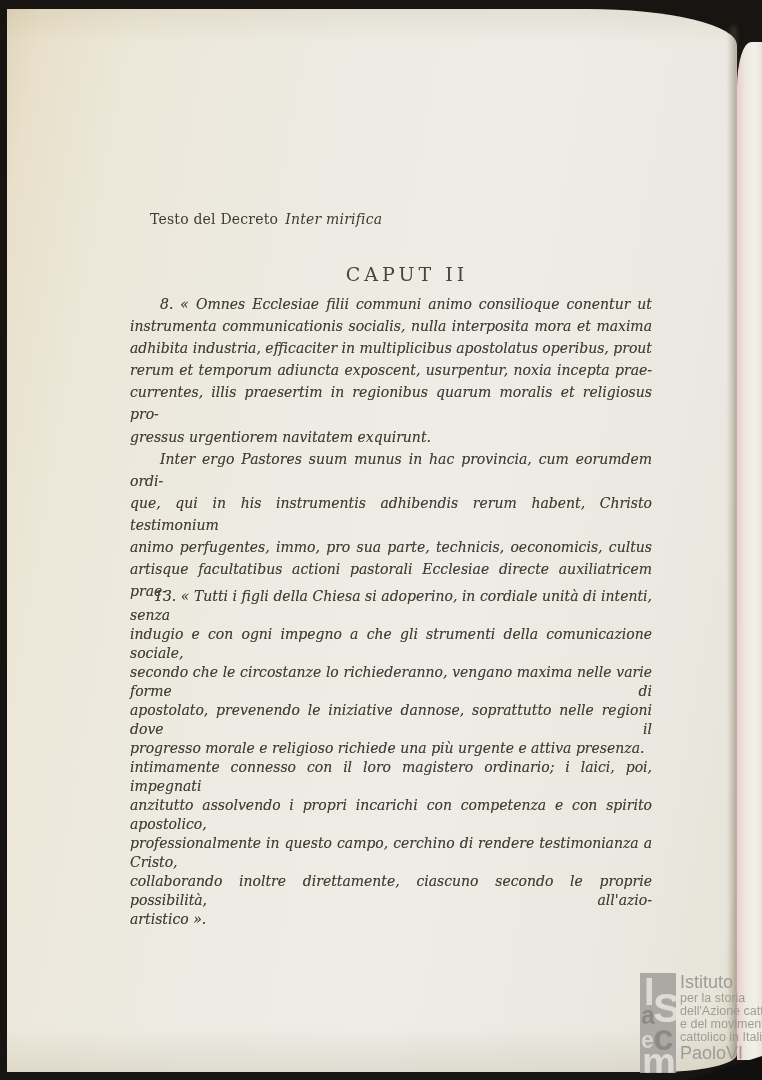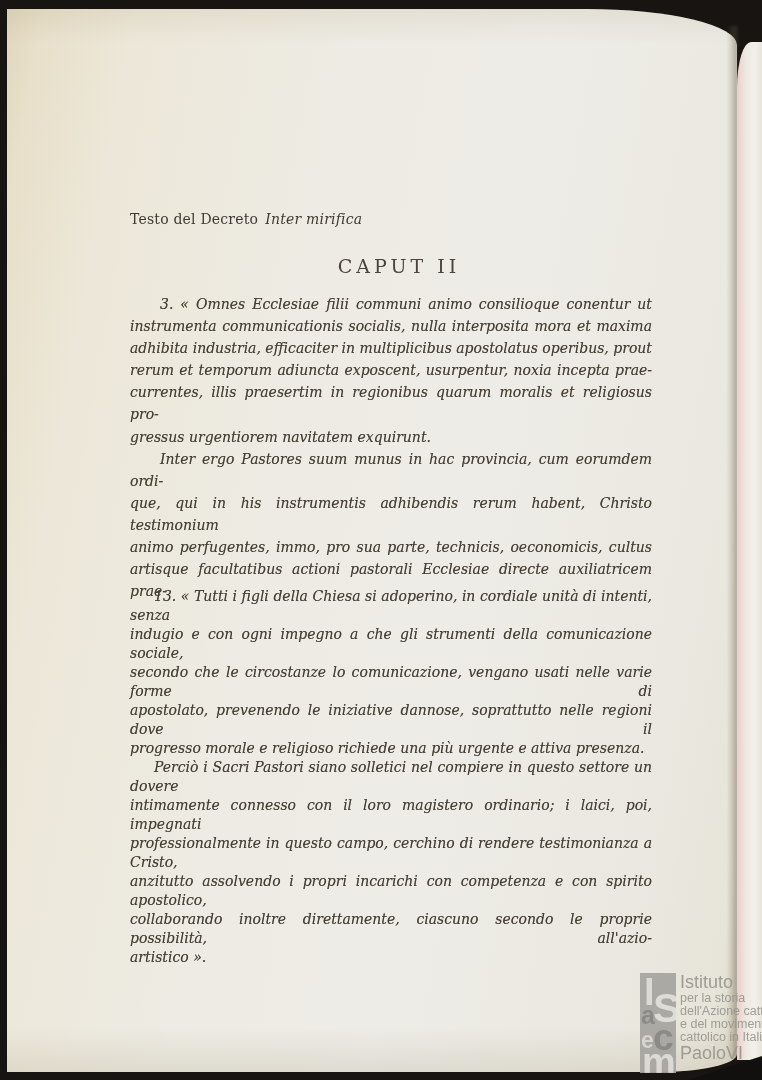--- a/index.html
+++ b/index.html
@@ -22,23 +22,23 @@
         filter:blur(1.5px);}
   .next-edge{position:absolute;left:737px;top:42px;width:25px;height:1018px;
         background:linear-gradient(90deg,#cdc6b4 0%,#ecc 0%,#ece9e1 35%,#f2f0ea 70%,#e9e5db 100%);
         border-top-left-radius:14px 46px;}
   .curl{position:absolute;left:688px;top:1056px;width:74px;height:24px;
         background:#12100e;clip-path:polygon(100% 0,100% 100%,0 100%);}
   
   .content{position:absolute;left:123px;top:0;width:522px;color:#443e33;}
   .running-header{position:absolute;left:0;top:202px;width:100%;font-size:14px;
         letter-spacing:.2px;color:#3f3a31;white-space:nowrap;}
-  .running-header .rom{font-style:normal;margin-right:7px;}
+  .running-header .rom{font-style:normal;margin-right:7px;margin-left:20px;}
   .running-header .it{font-style:italic;}
-  .chapter{position:absolute;left:0;top:238px;width:100%;margin:8px;text-align:center;
+  .chapter{position:absolute;left:0;top:238px;width:100%;margin:16px;text-align:center;
         font-size:19px;font-weight:400;letter-spacing:4px;color:#4a443a;}
   .latin{position:absolute;left:0;top:284px;width:100%;}
   .italian{position:absolute;left:0;top:578px;width:100%;}
   .tline{font-style:italic;text-align:justify;text-align-last:justify;
         text-shadow:0 0 .5px rgba(68,62,51,.55);}
   .tline.last{text-align-last:left;}
   .latin .tline{font-size:14px;line-height:22.1px;}
   .latin .tline.first{text-indent:30px;}
   .italian .tline{font-size:14px;line-height:19px;}
   .italian .tline.first{text-indent:24px;}
@@ -68,47 +68,46 @@
 
     <div class="content">
       <div class="running-header">
         <span class="rom">Testo del Decreto</span><span class="it">Inter mirifica</span>
       </div>
 
       <h1 class="chapter">CAPUT II</h1>
 
       <div id="latin" class="latin">
           <div>
-            <div class="tline first">3. « Omnes Ecclesiae filii communi animo consilioque conentur ut</div>
+            <div class="tline first">8. « Omnes Ecclesiae filii communi animo consilioque conentur ut</div>
             <div class="tline">instrumenta communicationis socialis, nulla interposita mora et maxima</div>
             <div class="tline">adhibita industria, efficaciter in multiplicibus apostolatus operibus, prout</div>
             <div class="tline">rerum et temporum adiuncta exposcent, usurpentur, noxia incepta prae-</div>
             <div class="tline">currentes, illis praesertim in regionibus quarum moralis et religiosus pro-</div>
             <div class="tline last">gressus urgentiorem navitatem exquirunt.</div>
           </div>
           <div>
             <div class="tline first">Inter ergo Pastores suum munus in hac provincia, cum eorumdem ordi-</div>
             <div class="tline">que, qui in his instrumentis adhibendis rerum habent, Christo testimonium</div>
             <div class="tline">animo perfugentes, immo, pro sua parte, technicis, oeconomicis, cultus</div>
             <div class="tline">artisque facultatibus actioni pastorali Ecclesiae directe auxiliatricem prae-</div>
           </div>
         </div>
       <div id="italian" class="italian">
           <div>
             <div class="tline first">13. « Tutti i figli della Chiesa si adoperino, in cordiale unità di intenti, senza</div>
             <div class="tline">indugio e con ogni impegno a che gli strumenti della comunicazione sociale,</div>
-            <div class="tline">secondo che le circostanze lo comunicazione, vengano usati nelle varie forme di</div>
+            <div class="tline">secondo che le circostanze lo richiederanno, vengano maxima nelle varie forme di</div>
             <div class="tline">apostolato, prevenendo le iniziative dannose, soprattutto nelle regioni dove il</div>
             <div class="tline last">progresso morale e religioso richiede una più urgente e attiva presenza.</div>
           </div>
           <div>
-            <div class="tline first">Perciò i Sacri Pastori siano solletici nel compiere in questo settore un dovere</div>
             <div class="tline">intimamente connesso con il loro magistero ordinario; i laici, poi, impegnati</div>
+            <div class="tline">anzitutto assolvendo i propri incarichi con competenza e con spirito apostolico,</div>
             <div class="tline">professionalmente in questo campo, cerchino di rendere testimonianza a Cristo,</div>
-            <div class="tline">anzitutto assolvendo i propri incarichi con competenza e con spirito apostolico,</div>
             <div class="tline">collaborando inoltre direttamente, ciascuno secondo le proprie possibilità, all'azio-</div>
             <div class="tline last">artistico ».</div>
           </div>
         </div>
     </div>
   </div>
 
   <div class="crease"></div>
   <div class="next-edge"></div>
   <div class="curl"></div>

